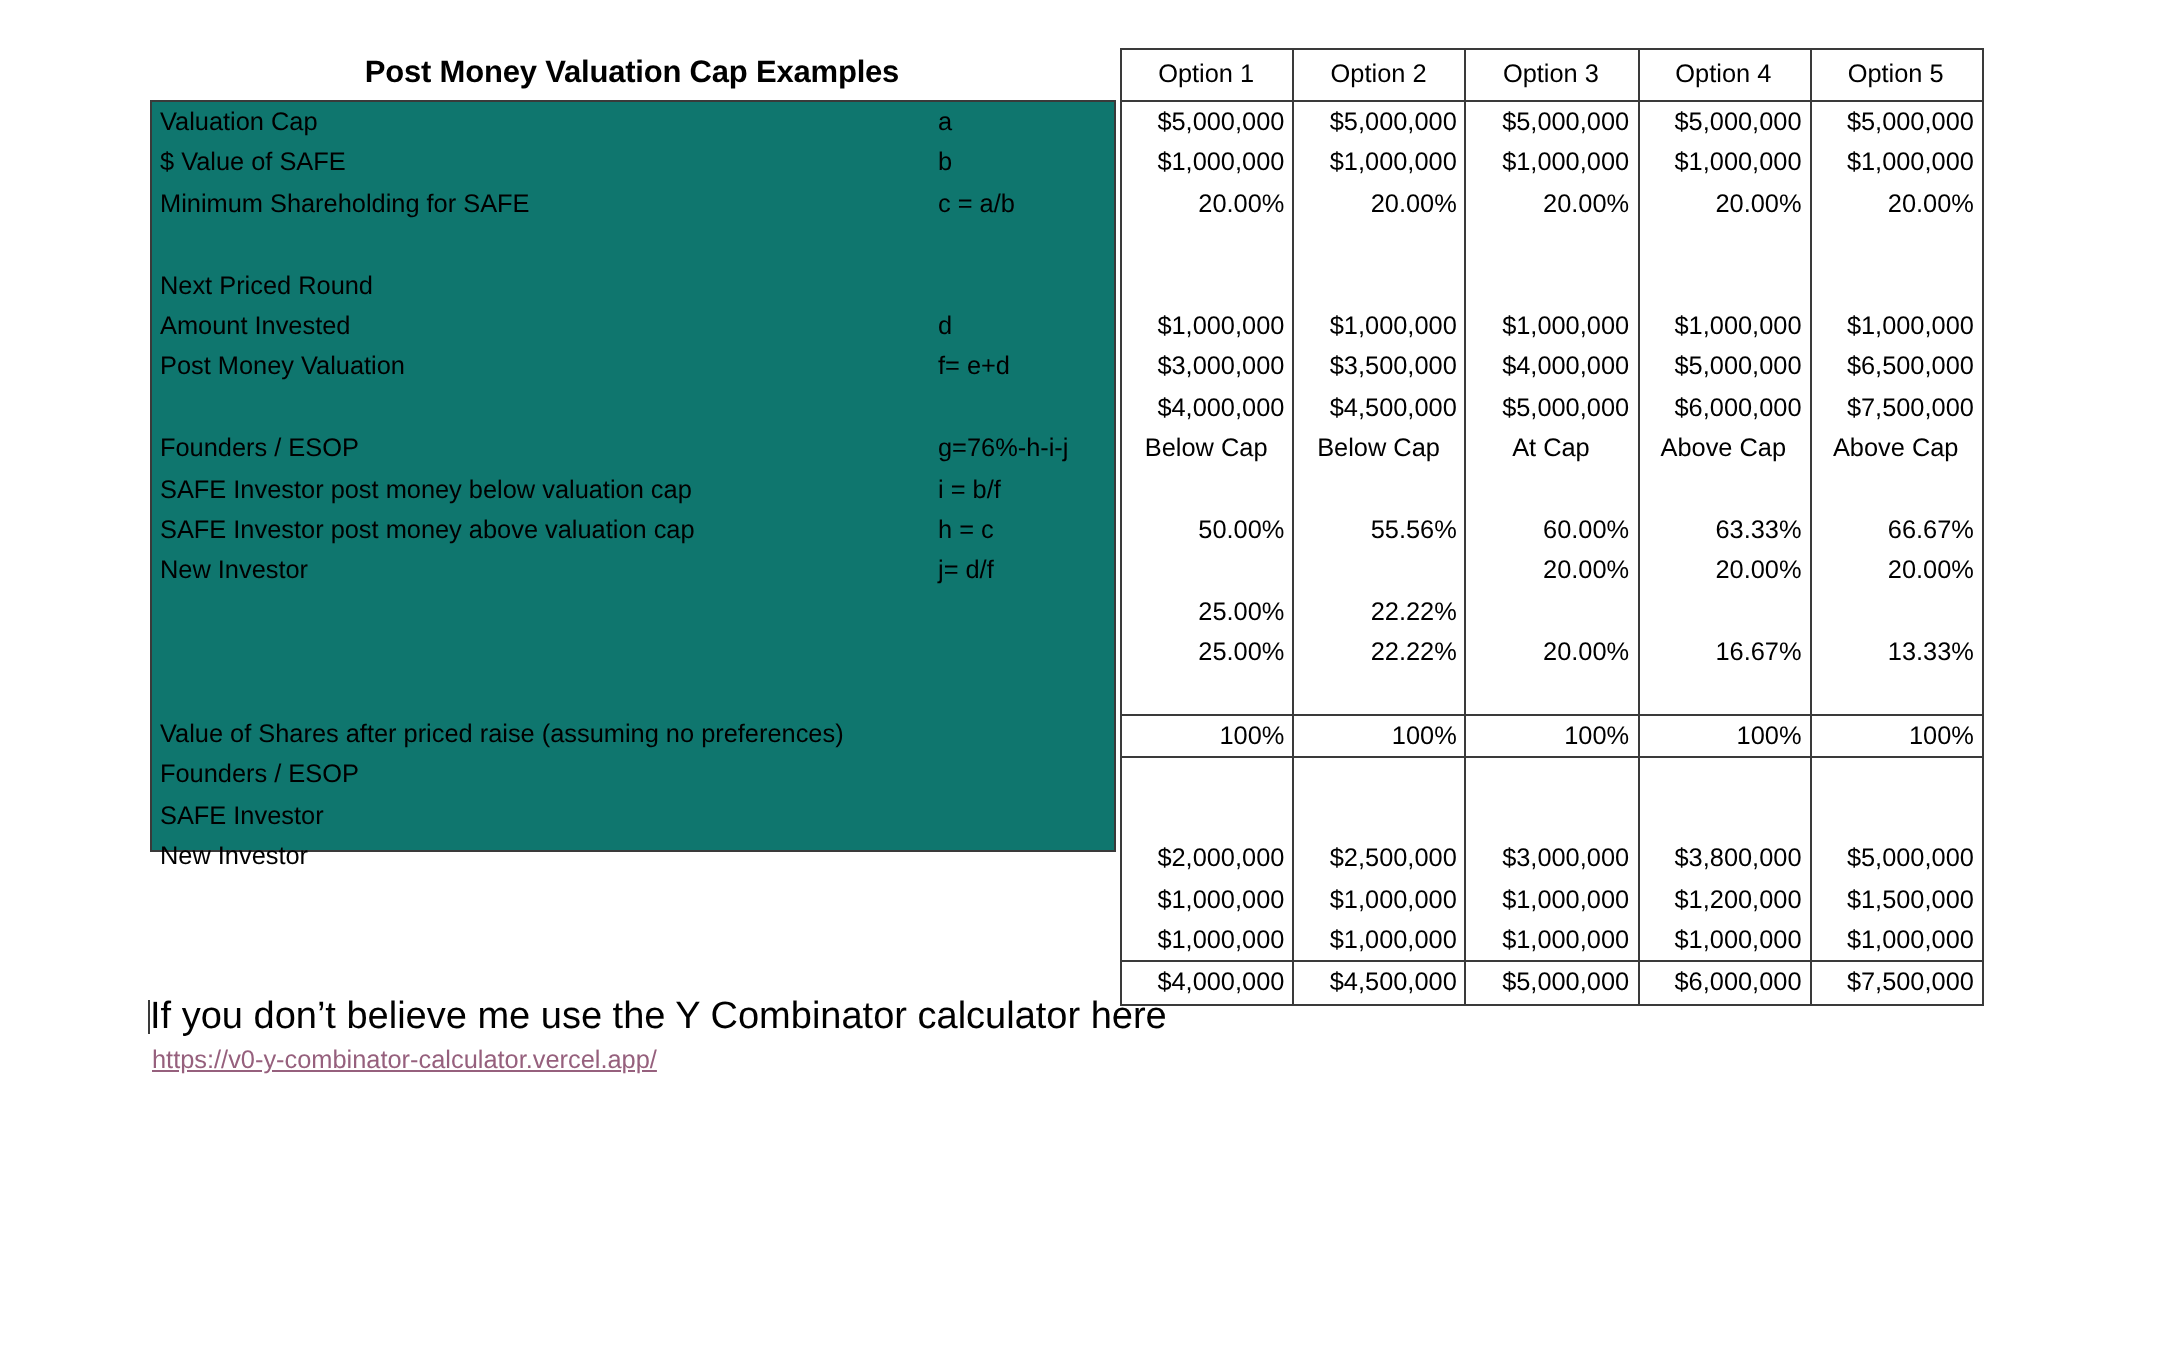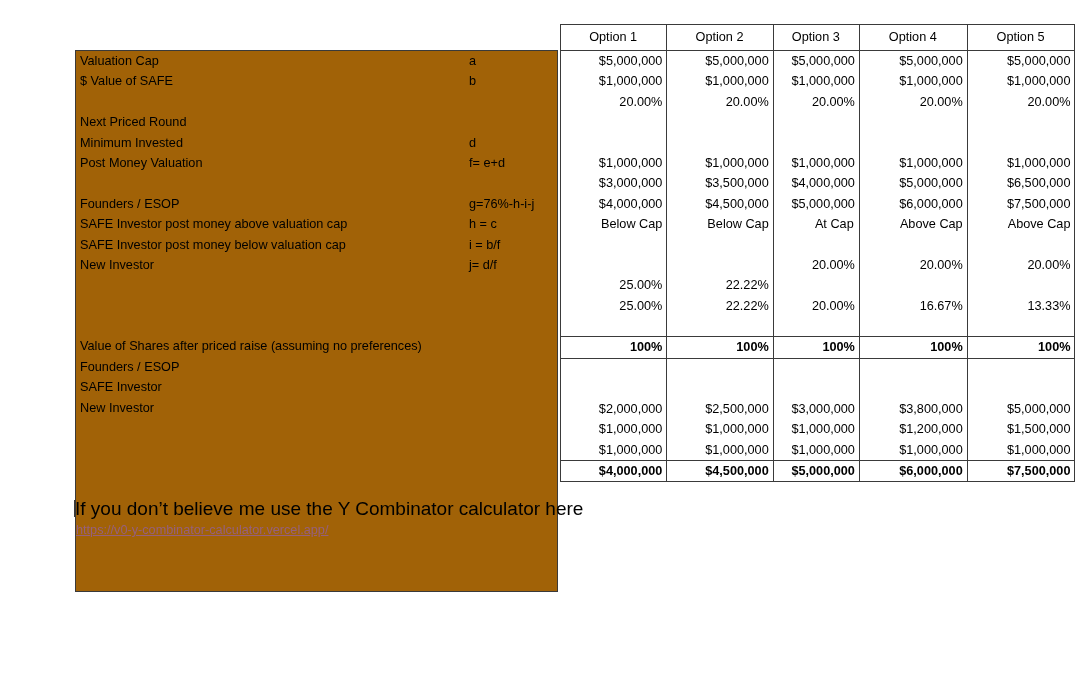--- a/index.html
+++ b/index.html
@@ -35,24 +35,24 @@
     letter-spacing: -0.1px;
     white-space: nowrap;
   }
 
   
   .label-block {
     position: absolute;
     left: 75px;
     top: 50px;
     width: 483px;
-    height: 542px;
+    height: 376px;
     border: 1.4px solid #3a3a3a;
     box-sizing: border-box;
-    background: #a16207;
+    background: #0f766e;
   }
   .label-row {
     position: relative;
     height: 20.4px;
     line-height: 20.4px;
     font-size: 12.7px;
     white-space: nowrap;
   }
   .label-row .lbl {
     position: absolute;
@@ -90,22 +90,22 @@
     border: 1.4px solid #3a3a3a;
     text-align: center;
     height: 25px;
     line-height: 25px;
   }
   .grid td.cell {
     border-left: 1.4px solid #3a3a3a;
     border-right: 1.4px solid #3a3a3a;
     text-align: right;
   }
-  .grid td.cell.ctr { text-align: center; padding-left: 40px; }
-  .grid tr.topline td.cell { border-top: 1.4px solid #3a3a3a; font-weight: bold; }
+  .grid td.cell.ctr { text-align: center; }
+  .grid tr.topline td.cell { border-top: 1.4px solid #3a3a3a; }
   .grid tr.botline td.cell { border-bottom: 1.4px solid #3a3a3a; }
 
   
   .footer-note {
     position: absolute;
     left: 75px;
     top: 499px;
     font-size: 19px;
     line-height: 20px;
     white-space: nowrap;
@@ -126,61 +126,66 @@
     line-height: 20px;
     color: #96607d;
     white-space: nowrap;
   }
 </style>
 </head>
 <body>
 
 <div class="sheet">
 
+  <div class="title">Post Money Valuation Cap Examples</div>
 
   <div class="label-block" id="label-block">
       <div class="label-row">
         <span class="lbl">Valuation Cap</span>
         <span class="frm">a</span>
       </div>
       <div class="label-row">
         <span class="lbl">$ Value of SAFE</span>
         <span class="frm">b</span>
       </div>
       <div class="label-row">
+        <span class="lbl">Minimum Shareholding for SAFE</span>
+        <span class="frm">c = a/b</span>
+      </div>
+      <div class="label-row">
         <span class="lbl"></span>
         <span class="frm"></span>
       </div>
       <div class="label-row bold">
         <span class="lbl">Next Priced Round</span>
         <span class="frm"></span>
       </div>
       <div class="label-row">
-        <span class="lbl">Minimum Invested</span>
+        <span class="lbl">Amount Invested</span>
         <span class="frm">d</span>
       </div>
       <div class="label-row">
         <span class="lbl">Post Money Valuation</span>
         <span class="frm">f= e+d</span>
       </div>
       <div class="label-row">
         <span class="lbl"></span>
         <span class="frm"></span>
       </div>
       <div class="label-row">
         <span class="lbl">Founders / ESOP</span>
         <span class="frm">g=76%-h-i-j</span>
       </div>
       <div class="label-row">
+        <span class="lbl">SAFE Investor post money below valuation cap</span>
+        <span class="frm">i = b/f</span>
+      </div>
+      <div class="label-row">
         <span class="lbl">SAFE Investor post money above valuation cap</span>
         <span class="frm">h = c</span>
-      </div>
-      <div class="label-row">
-        <span class="lbl">SAFE Investor post money below valuation cap</span>
-        <span class="frm">i = b/f</span>
       </div>
       <div class="label-row">
         <span class="lbl">New Investor</span>
         <span class="frm">j= d/f</span>
       </div>
       <div class="label-row">
         <span class="lbl"></span>
         <span class="frm"></span>
       </div>
       <div class="label-row">
@@ -291,20 +296,27 @@
           <td class="cell ctr">Above Cap</td>
         </tr>
         <tr>
           <td class="cell"></td>
           <td class="cell"></td>
           <td class="cell"></td>
           <td class="cell"></td>
           <td class="cell"></td>
         </tr>
         <tr>
+          <td class="cell">50.00%</td>
+          <td class="cell">55.56%</td>
+          <td class="cell">60.00%</td>
+          <td class="cell">63.33%</td>
+          <td class="cell">66.67%</td>
+        </tr>
+        <tr>
           <td class="cell"></td>
           <td class="cell"></td>
           <td class="cell">20.00%</td>
           <td class="cell">20.00%</td>
           <td class="cell">20.00%</td>
         </tr>
         <tr>
           <td class="cell">25.00%</td>
           <td class="cell">22.22%</td>
           <td class="cell"></td>

